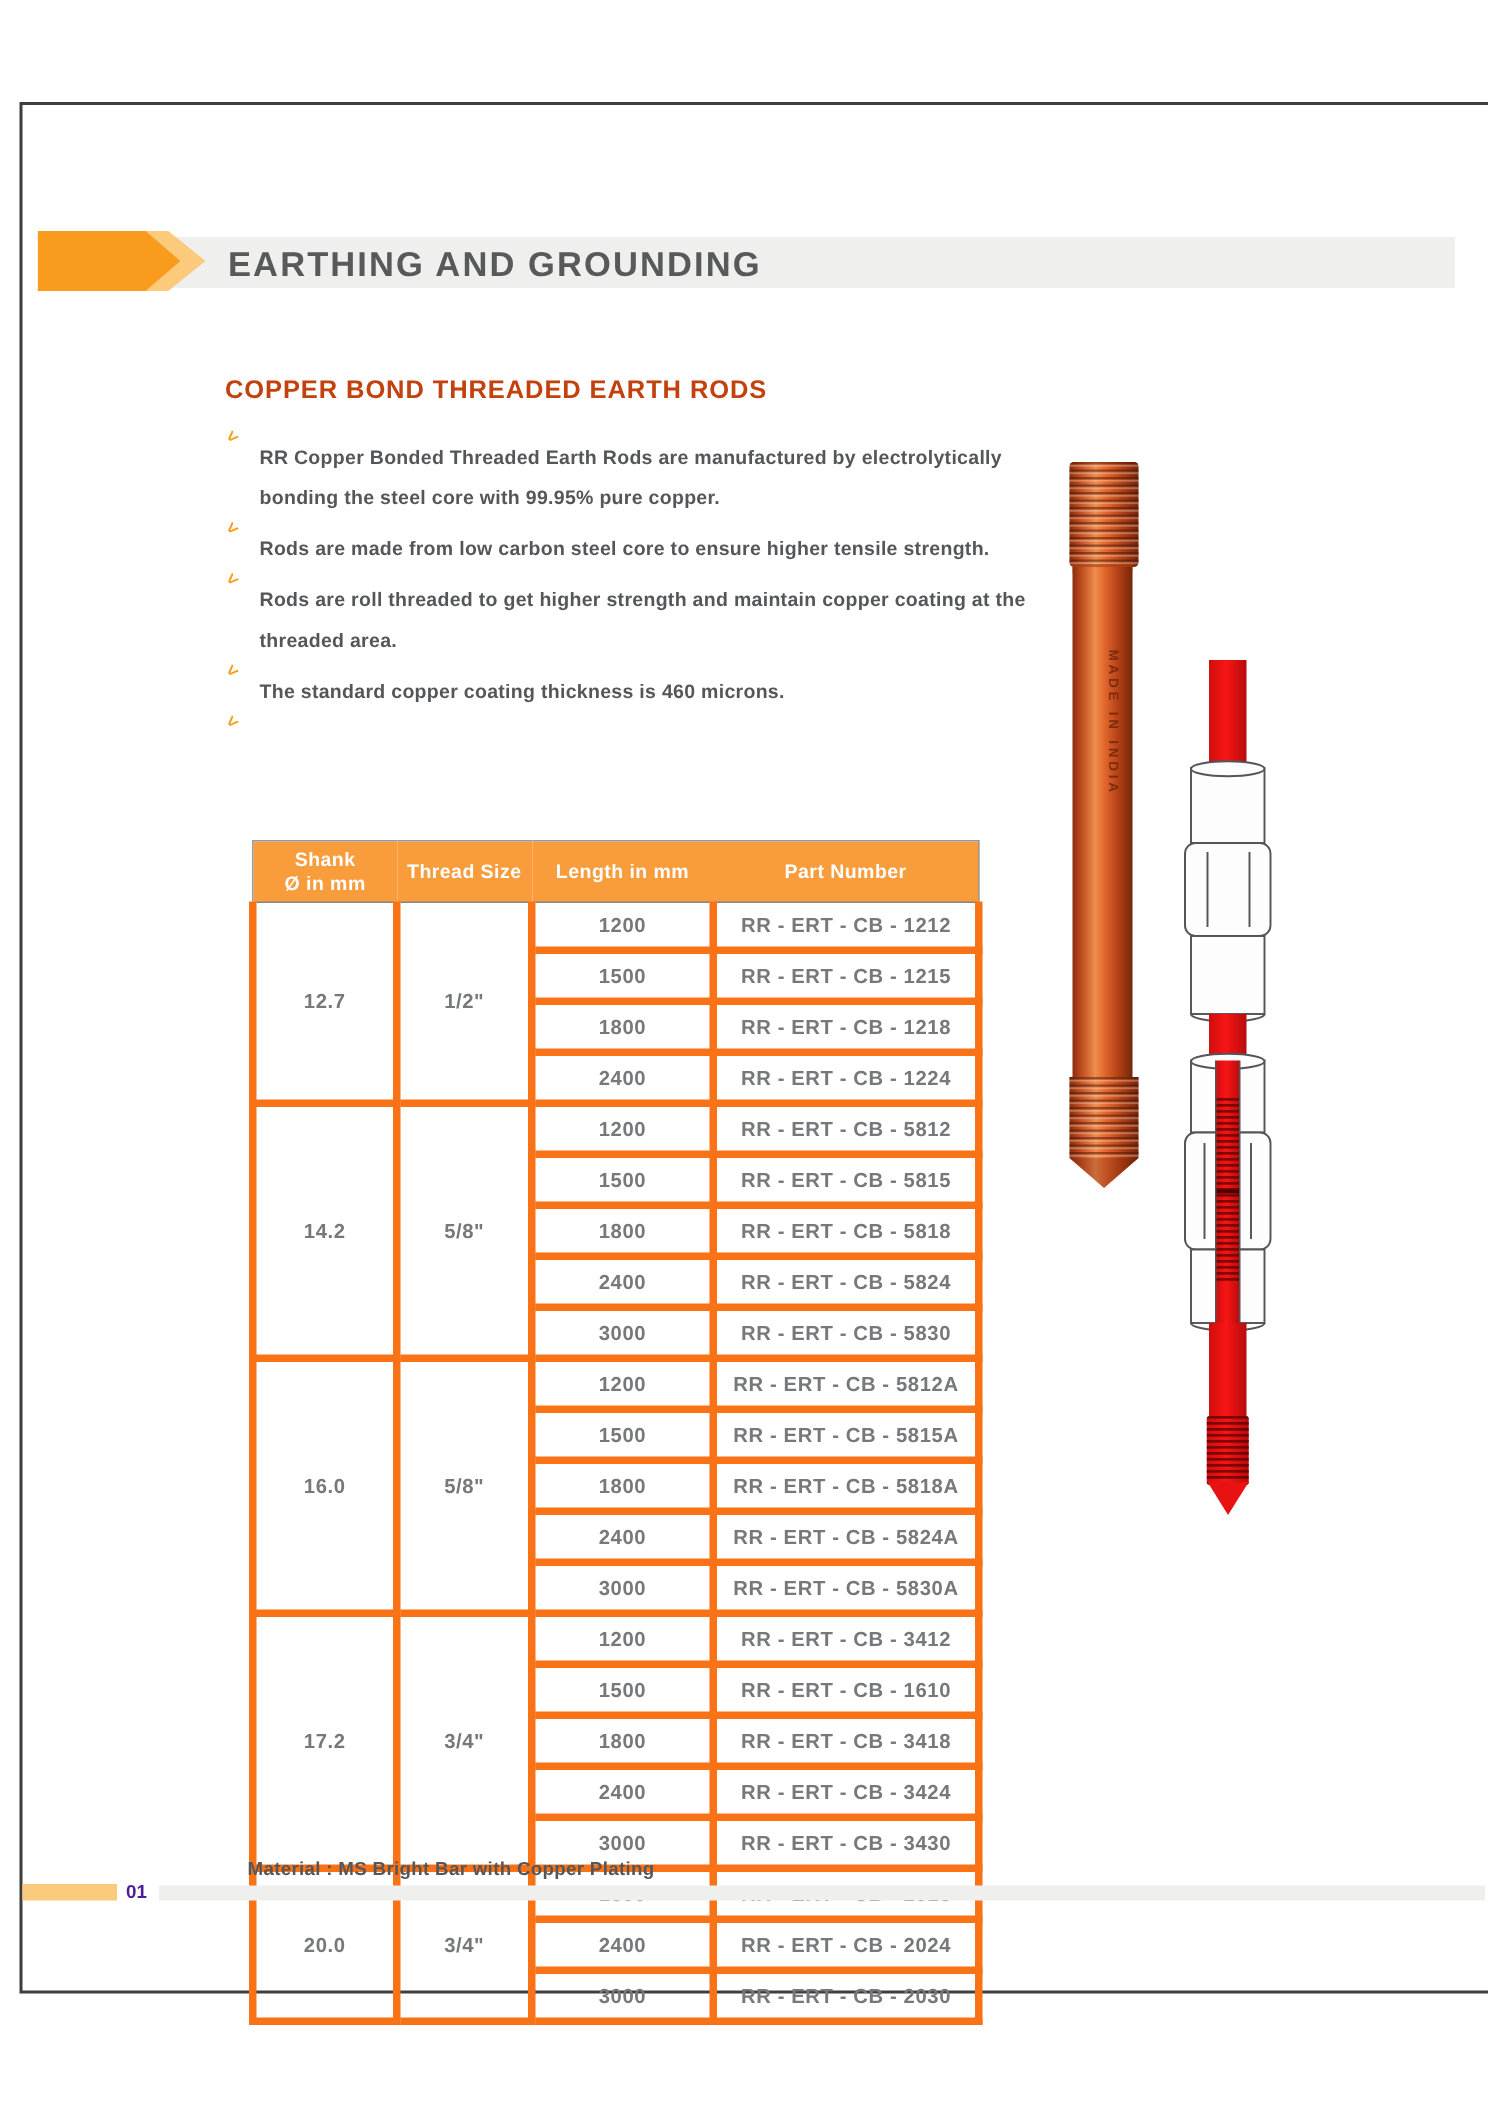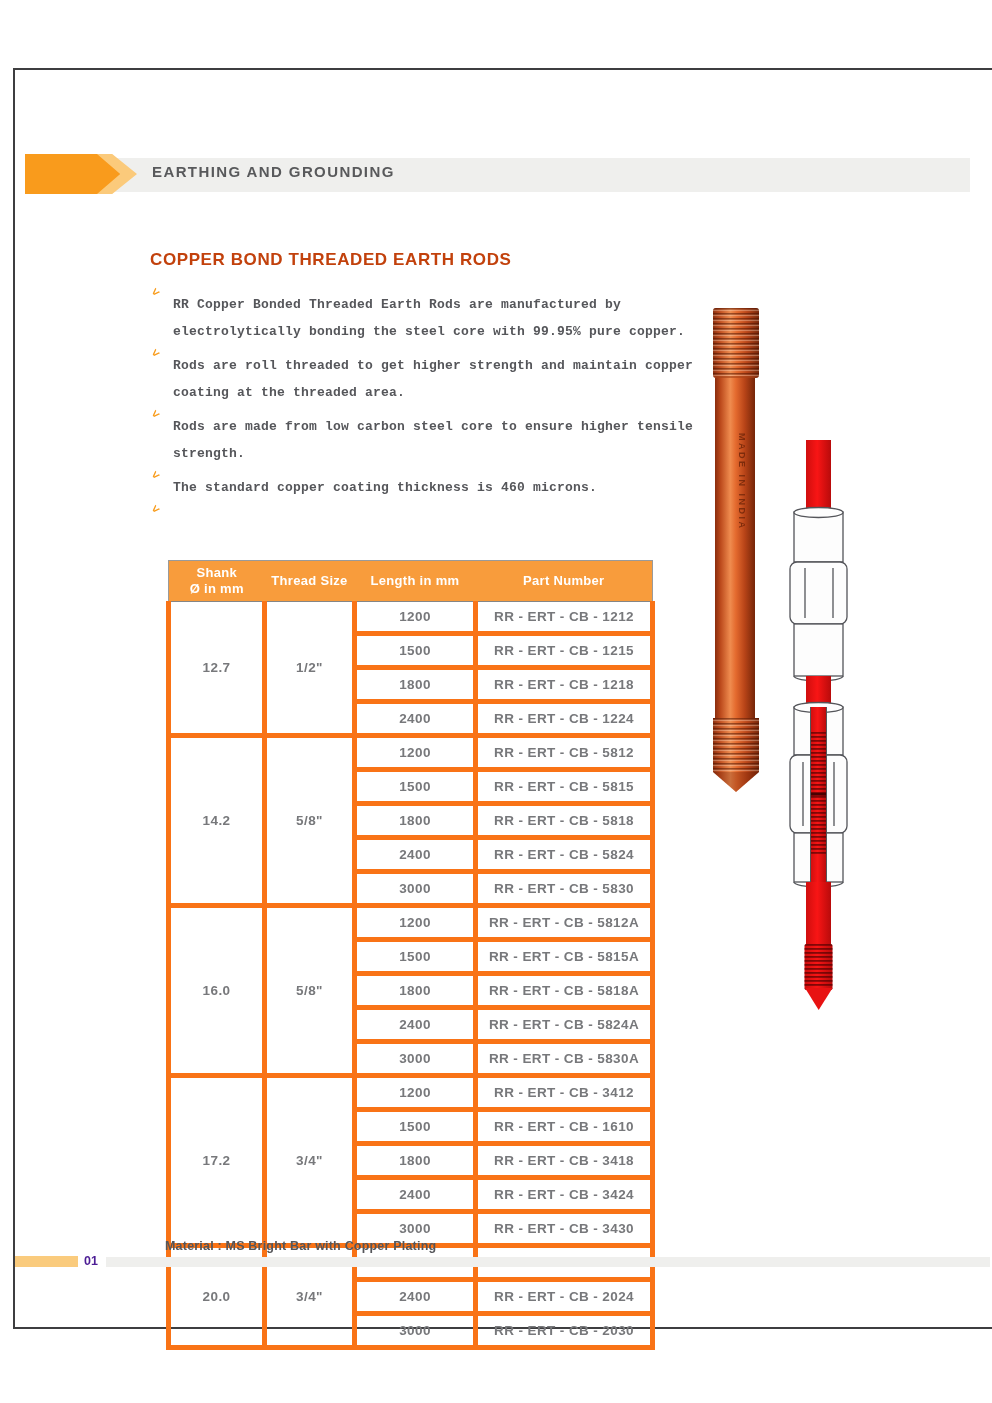--- a/index.html
+++ b/index.html
@@ -16,30 +16,30 @@
   .band{position:absolute;left:40px;top:158px;width:930px;height:34px;background:#EFEFED;}
   .arrow-main{
     position:absolute;left:25px;top:154px;width:105px;height:40px;background:#F99B1C;
     clip-path:polygon(0 0,70% 0,100% 50%,70% 100%,0 100%);
   }
   .arrow-chevron{
     position:absolute;left:97px;top:154px;width:40px;height:40px;background:#FBCA7B;
     clip-path:polygon(0 0,38% 0,100% 50%,38% 100%,0 100%,58% 50%);
   }
   .page-title{
-    position:absolute;left:152px;top:163px;font-size:15px;font-weight:bold;
+    position:absolute;left:152px;top:163px;font-size:23px;font-weight:bold;
     color:#58595B;letter-spacing:1.4px;text-align:right;
   }
   .section-title{
     position:absolute;left:150px;top:250px;font-size:17px;font-weight:bold;
     color:#c2410c;letter-spacing:0.6px;
   }
   
   .feature-list{
-    position:absolute;left:152px;top:291px;width:562px;margin:0;padding:0;list-style:none;font-family:Liberation Mono, monospace;
+    position:absolute;left:152px;top:291px;width:562px;margin:0;padding:0;list-style:none;
   }
   .feature-list li{
     position:relative;padding-left:21px;margin-bottom:7px;
     font-size:13px;font-weight:bold;color:#55565A;line-height:27px;letter-spacing:0.2px;
   }
   .mk{
     position:absolute;left:0;top:1px;width:12px;height:12px;color:#F89C1C;
     font-weight:bold;font-size:12px;transform:rotate(135deg);display:inline-block;
   }
   .mk::before{content:">";}
@@ -78,22 +78,22 @@
 <div class="page-frame"></div>
 
 <div class="band"></div>
 <div class="arrow-main"></div>
 <div class="arrow-chevron"></div>
 <div class="page-title">EARTHING AND GROUNDING</div>
 
 <div class="section-title">COPPER BOND THREADED EARTH RODS</div>
 <ul class="feature-list">
     <li><span class="mk"></span><span>RR Copper Bonded Threaded Earth Rods are manufactured by electrolytically bonding the steel core with 99.95% pure copper.</span></li>
+    <li><span class="mk"></span><span>Rods are made from low carbon steel core to ensure higher tensile strength.</span></li>
     <li><span class="mk"></span><span>Rods are roll threaded to get higher strength and maintain copper coating at the threaded area.</span></li>
-    <li><span class="mk"></span><span>Rods are made from low carbon steel core to ensure higher tensile strength.</span></li>
     <li><span class="mk"></span><span>The standard copper coating thickness is 460 microns.</span></li>
     <li><span class="mk"></span></li>
   </ul>
 
 <table class="spec-table">
   <colgroup>
     <col class="col-shank">
       <col class="col-thread">
       <col class="col-len">
       <col class="col-part">

